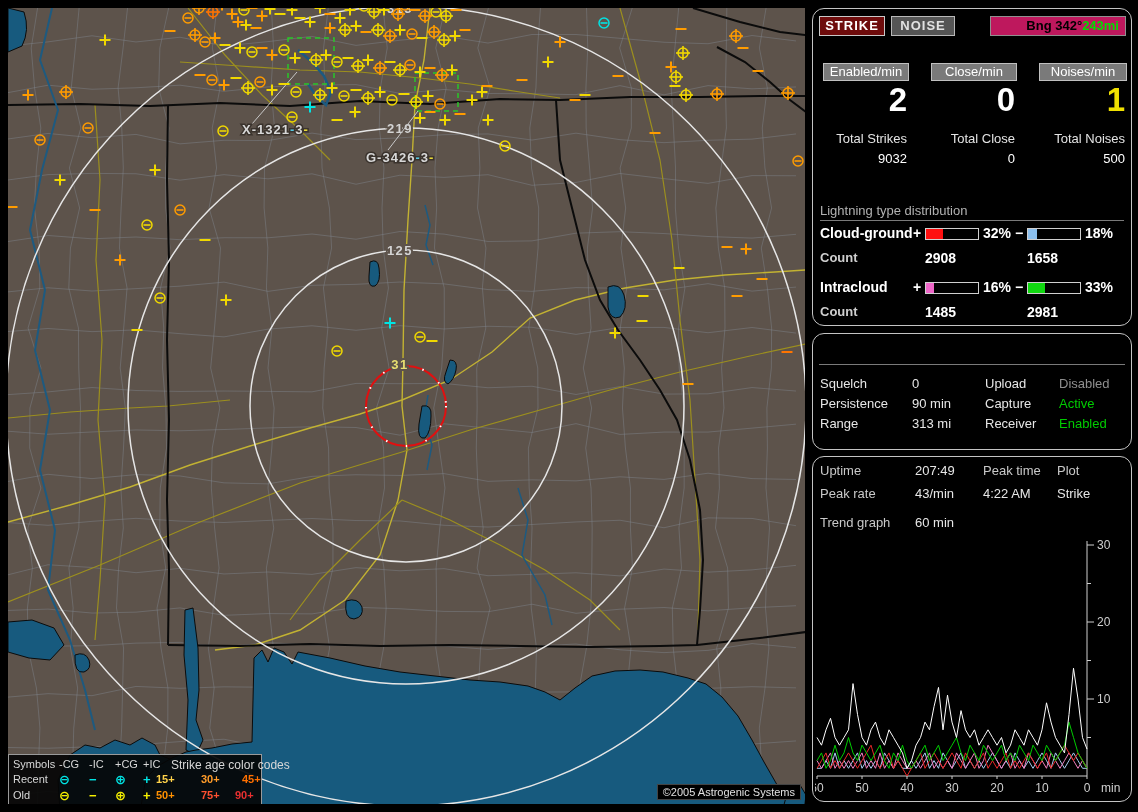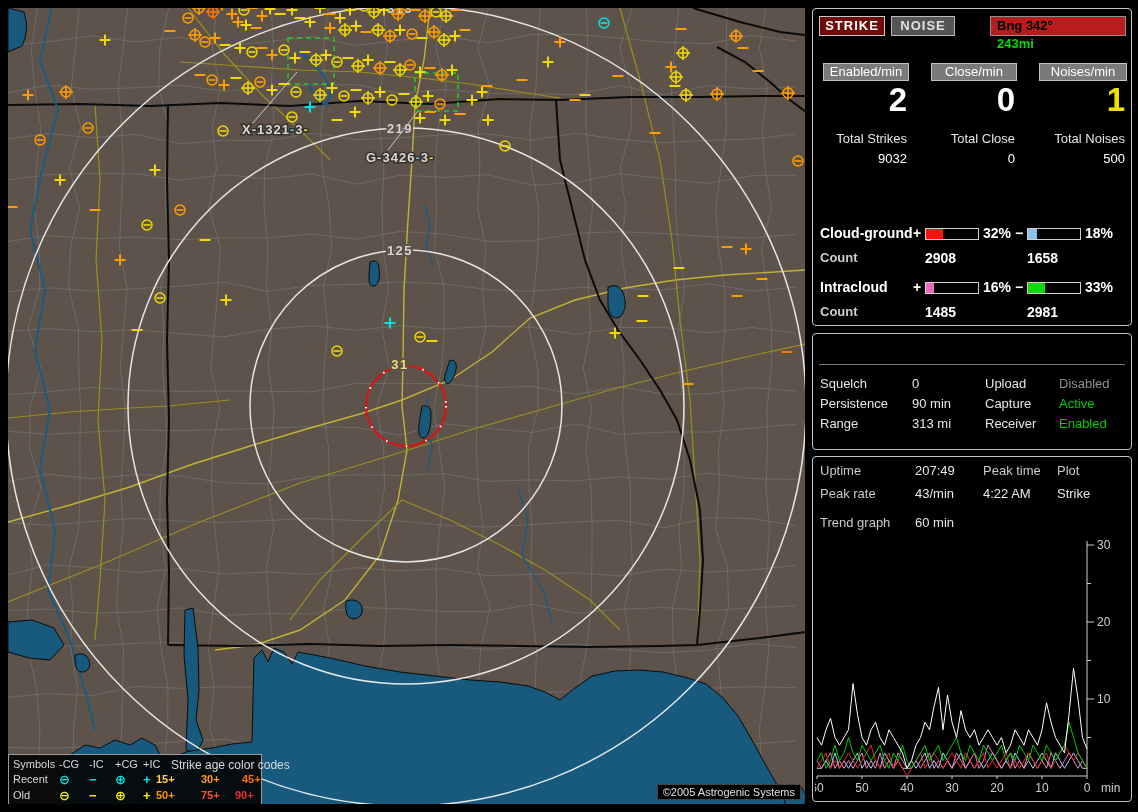--- a/index.html
+++ b/index.html
@@ -10,32 +10,32 @@
   #map{position:absolute;left:8px;top:8px;width:797px;height:796px;background:#5d534b;overflow:hidden;}
   #map svg{display:block}
   #legend{position:absolute;left:0px;top:746px;width:252px;height:52px;background:rgba(5,5,5,.92);
     border:1px solid #9a9a9a;font-size:11px;color:#d8d8d8;}
   .lg{position:absolute;white-space:nowrap;}
   #copyright{position:absolute;right:4px;bottom:4px;background:#000;color:#e0e0e0;font-size:11px;
     padding:1px 5px;border:1px solid #444;}
 
   
   #panel{position:absolute;left:812px;top:0;width:322px;height:812px;}
-  .pbox{position:absolute;left:0;width:318px;background:#000;border:1px solid #c4c4c4;border-radius:4px;}
+  .pbox{position:absolute;left:0;width:318px;background:#000;border:1px solid #c4c4c4;border-radius:12px;}
   #box1{top:8px;height:316px;}
   #box2{top:333px;height:115px;}
   #box3{top:456px;height:344px;}
   .abs{position:absolute;white-space:nowrap;}
   .btn{position:absolute;font-weight:bold;font-size:13px;text-align:center;cursor:default;}
   #strike-btn{left:6px;top:7px;width:64px;height:18px;line-height:18px;background:#6e0c0c;color:#fff;
     border:1px solid #c8c8c8;letter-spacing:1px;}
   #noise-btn{left:78px;top:7px;width:62px;height:18px;line-height:18px;background:#555;color:#e2e2e2;
     border:1px solid #b8b8b8;letter-spacing:1px;}
-  #bng-box{position:absolute;right:5px;top:7px;width:122px;height:18px;line-height:18px;background:#b91c1c;
-    border:1px solid #909090;font-weight:bold;font-size:13px;padding:0 6px;display:flex;justify-content:space-between;flex-direction:column;}
+  #bng-box{position:absolute;right:5px;top:7px;width:122px;height:18px;line-height:18px;background:#be185d;
+    border:1px solid #909090;font-weight:bold;font-size:13px;padding:0 6px;display:flex;justify-content:flex-end;}
   .ratebtn{top:54px;height:16px;line-height:16px;background:#7a7a7a;color:#fff;border:1px solid #c0c0c0;font-size:13px;font-weight:normal;}
   .bignum{position:absolute;top:72px;font-size:33px;font-weight:bold;color:#fff;text-align:right;}
   .tlabel{position:absolute;top:122px;font-size:13px;color:#e4e4e4;text-align:right;}
   .tvalue{position:absolute;top:142px;font-size:13px;color:#fff;text-align:right;}
   .c1{left:10px;width:84px;} .c2{left:118px;width:84px;} .c3{left:226px;width:86px;}
   #dist-title{left:7px;top:194px;right:7px;color:#b2b2b2;font-size:13px;border-bottom:1px solid #7a7a7a;padding-bottom:2px;}
   .drow-label{font-weight:bold;font-size:14px;color:#fff;left:7px;}
   .sign{font-weight:bold;font-size:14px;color:#fff;}
   .bar{position:absolute;width:52px;height:10px;border:1px solid #d0d0d0;background:#000;}
   .bar i{display:block;height:100%;}
@@ -470,20 +470,21 @@
       <div class="bignum c2" id="num2">0</div>
       <div class="bignum c3" id="num3" style="color: rgb(240, 224, 0);">1</div>
 
       <div class="tlabel c1">Total Strikes</div>
       <div class="tlabel c2">Total Close</div>
       <div class="tlabel c3">Total Noises</div>
       <div class="tvalue c1">9032</div>
       <div class="tvalue c2">0</div>
       <div class="tvalue c3">500</div>
 
+      <div class="abs" id="dist-title">Lightning type distribution</div>
 
       <div class="abs drow-label" style="top:216px">Cloud-ground</div>
       <div class="abs sign" style="left:100px;top:216px">+</div>
       <div class="bar" style="left:112px;top:219px">
           <i id="bar-cg-plus" style="width: 32%; background: rgb(255, 16, 16);"></i>
         </div>
       <div class="abs pct" style="left:170px;top:216px">32%</div>
       <div class="abs sign" style="left:202px;top:216px">−</div>
       <div class="bar" style="left:214px;top:219px">
           <i id="bar-cg-minus" style="width: 18%; background: rgb(140, 192, 238);"></i>

